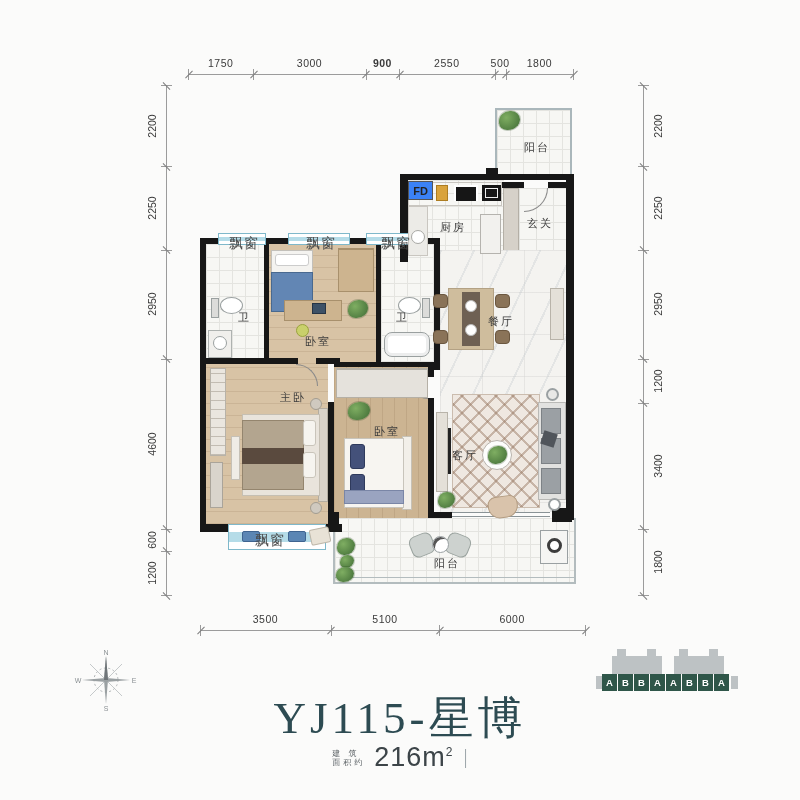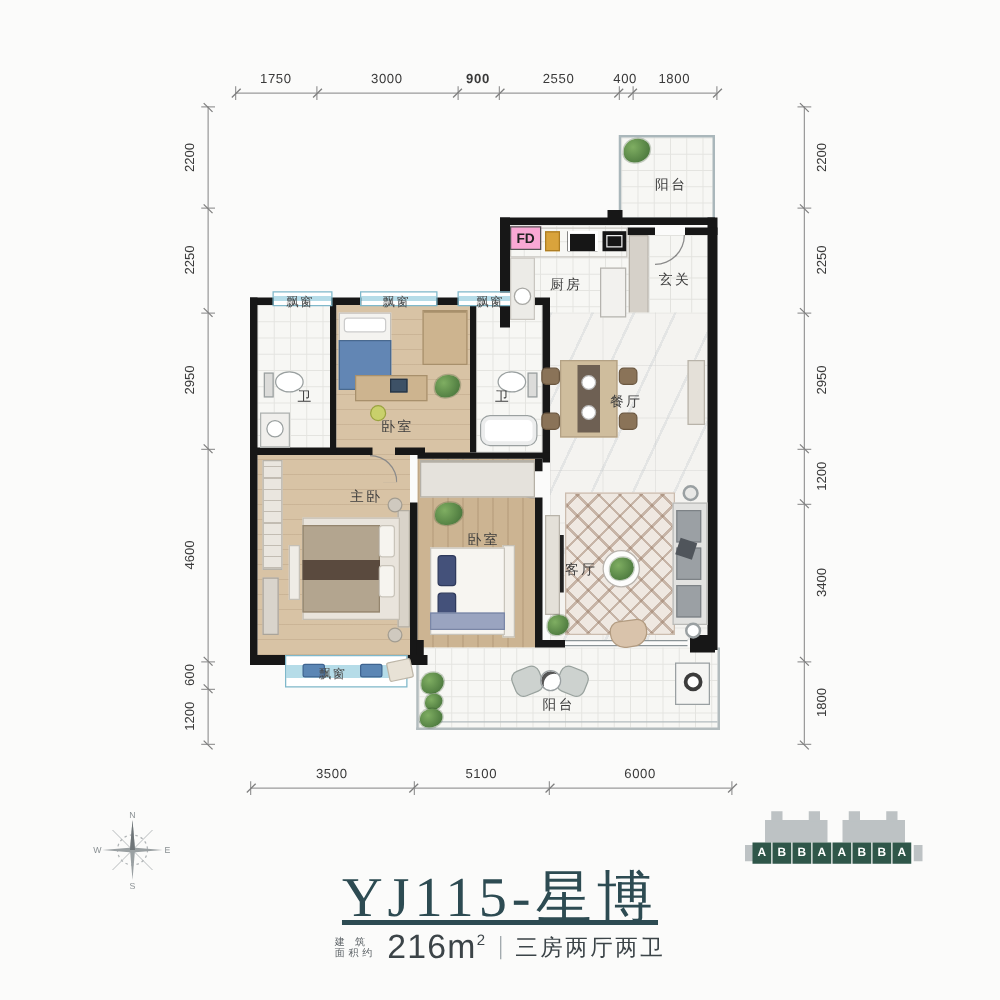--- a/index.html
+++ b/index.html
@@ -14,21 +14,21 @@
   .tile-lg{background:#f6f6f3;background-image:linear-gradient(#e2e2de 1px,transparent 1px),
         linear-gradient(90deg,#e2e2de 1px,transparent 1px);background-size:17px 17px;}
   .marble{background:#f4f3f0;background-image:repeating-linear-gradient(115deg,rgba(185,192,198,.28) 0 2px,transparent 2px 30px),
         linear-gradient(rgba(215,215,212,.5) 1px,transparent 1px),linear-gradient(90deg,rgba(215,215,212,.5) 1px,transparent 1px);
         background-size:auto,42px 42px,42px 42px;}
   .wood{background:#d8c3a5;background-image:repeating-linear-gradient(0deg,rgba(120,90,60,.14) 0 1px,transparent 1px 12px);}
   .wood2{background:#ccb492;background-image:repeating-linear-gradient(90deg,rgba(115,85,55,.14) 0 1px,transparent 1px 12px);}
   .bay{position:absolute;box-sizing:border-box;border:1px solid #7fb8ca;
        background:linear-gradient(180deg,#ffffff 0 28%,#b5dce8 28% 72%,#ffffff 72% 100%);}
   .rlabel{position:absolute;font-size:11px;color:#3c3c3c;letter-spacing:2px;white-space:nowrap;}
-  .rlabel.sm{font-size:10px;letter-spacing:1px;color:#4a4a4a;}
+  .rlabel.sm{font-size:14px;letter-spacing:1px;color:#4a4a4a;}
   .plant{position:absolute;border-radius:55% 45% 60% 40%;
          background:radial-gradient(circle at 35% 35%,#7fae62,#3e6a34);box-shadow:0 0 0 1px rgba(40,70,30,.25);}
   .arc{position:absolute;border:1px solid #8a8a8a;background:transparent;}
   
   .dim-rail{position:absolute;}
   .rail-h .dim-base{position:absolute;left:0;right:0;bottom:3px;height:1px;background:#9b9b9b;}
   .rail-h .dim-tick{position:absolute;bottom:-2px;width:1px;height:11px;background:#9b9b9b;}
   .rail-h .dim-tick::after{content:"";position:absolute;left:-4.5px;top:4.5px;width:10px;height:1px;background:#7e7e7e;transform:rotate(-45deg);}
   .rail-h .dim-label{position:absolute;bottom:9px;transform:translateX(-50%);font-size:10.5px;color:#3a3a3a;letter-spacing:.5px;}
   .rail-left .dim-base{position:absolute;top:0;bottom:0;right:3px;width:1px;background:#9b9b9b;}
@@ -36,21 +36,21 @@
   .rail-left .dim-tick::after{content:"";position:absolute;top:-4.5px;left:4.5px;height:10px;width:1px;background:#7e7e7e;transform:rotate(-45deg);}
   .rail-left .dim-label{position:absolute;right:-2px;width:40px;height:12px;line-height:12px;text-align:center;
        transform:translateY(-50%) rotate(-90deg);font-size:10.5px;color:#3a3a3a;}
   .rail-right .dim-base{position:absolute;top:0;bottom:0;left:3px;width:1px;background:#9b9b9b;}
   .rail-right .dim-tick{position:absolute;left:-2px;height:1px;width:11px;background:#9b9b9b;}
   .rail-right .dim-tick::after{content:"";position:absolute;top:-4.5px;left:4.5px;height:10px;width:1px;background:#7e7e7e;transform:rotate(-45deg);}
   .rail-right .dim-label{position:absolute;left:-2px;width:40px;height:12px;line-height:12px;text-align:center;
        transform:translateY(-50%) rotate(-90deg);font-size:10.5px;color:#3a3a3a;}
   
   #title{position:absolute;left:0;top:688px;width:800px;text-align:center;
-         font-family:"Liberation Serif",serif;font-size:45px;color:#2d4b52;letter-spacing:4px;text-decoration:underline;}
+         font-family:"Liberation Serif",serif;font-size:45px;color:#2d4b52;letter-spacing:4px;}
   #subtitle{position:absolute;left:0;top:742px;width:800px;display:flex;justify-content:center;align-items:center;gap:9px;color:#3c4448;}
   #subtitle .stack{font-size:8px;line-height:9px;letter-spacing:3px;color:#5a6064;text-align:left;}
   #subtitle .val{font-size:27px;letter-spacing:1px;}
   #subtitle .val sup{font-size:12px;}
   #subtitle .sep{font-size:20px;color:#9aa3a7;font-weight:100;transform:scaleX(.6);}
   #subtitle .spec{font-size:18px;letter-spacing:2px;}
   
   #bk{position:absolute;left:596px;top:648px;width:140px;height:62px;}
   .bk-tower{position:absolute;background:#bdc2c4;}
   #bk-row{position:absolute;left:6px;top:26px;display:flex;}
@@ -68,21 +68,21 @@
       <div class="dim-tick" style="left: 65.4px;"></div>
       <div class="dim-tick" style="left: 177.5px;"></div>
       <div class="dim-tick" style="left: 211.2px;"></div>
       <div class="dim-tick" style="left: 306.5px;"></div>
       <div class="dim-tick" style="left: 317.7px;"></div>
       <div class="dim-tick" style="left: 385px;"></div>
       <div class="dim-label" style="left: 32.7px;">1750</div>
       <div class="dim-label" style="left: 121.5px;">3000</div>
       <div class="dim-label" style="left: 194.4px; font-weight: bold;">900</div>
       <div class="dim-label" style="left: 258.8px;">2550</div>
-      <div class="dim-label" style="left: 312.1px;">400</div>
+      <div class="dim-label" style="left: 312.1px;">500</div>
       <div class="dim-label" style="left: 351.4px;">1800</div>
     </div>
   <div class="dim-rail rail-h" style="left:200px;top:608px;width:385px;height:26px;">
       <div class="dim-base"></div>
       <div class="dim-tick" style="left: 0px;"></div>
       <div class="dim-tick" style="left: 130.8px;"></div>
       <div class="dim-tick" style="left: 239.2px;"></div>
       <div class="dim-tick" style="left: 385px;"></div>
       <div class="dim-label" style="left: 65.4px;">3500</div>
       <div class="dim-label" style="left: 185px;">5100</div>
@@ -248,21 +248,21 @@
     <div class="plant" style="left:499px;top:111px;width:21px;height:19px;"></div>
     <div class="plant" style="left:337px;top:538px;width:18px;height:17px;"></div>
     <div class="plant" style="left:340px;top:555px;width:14px;height:13px;"></div>
     <div class="plant" style="left:336px;top:567px;width:18px;height:15px;"></div>
     <div class="fur" style="left:410px;top:534px;width:24px;height:22px;background:#cdd2cf;border:1px solid #99a29e;border-radius:7px;transform:rotate(-22deg);"></div>
     <div class="fur" style="left:446px;top:534px;width:24px;height:22px;background:#cdd2cf;border:1px solid #99a29e;border-radius:7px;transform:rotate(22deg);"></div>
     <div class="fur" style="left:432px;top:536px;width:17px;height:17px;border-radius:50%;background:#fff;border:1px solid #9aa0a2;box-shadow:inset 3px 3px 0 -1px #555;"></div>
     <div class="fur" style="left:540px;top:530px;width:28px;height:34px;background:#f5f5f3;border:1px solid #9aa0a2;"></div>
     <div class="fur" style="left:547px;top:538px;width:15px;height:15px;border-radius:50%;background:#fff;border:3px solid #3c3c3c;"></div>
 
-    <div class="fur" style="left:408px;top:181px;width:25px;height:19px;background:#f9a8d4;border:1px solid #555;display:flex;align-items:center;justify-content:center;">
+    <div class="fur" style="left:408px;top:181px;width:25px;height:19px;background:#3b82f6;border:1px solid #555;display:flex;align-items:center;justify-content:center;">
       <span style="font-size:11px;color:#222;font-weight:bold;letter-spacing:0;">FD</span>
     </div>
 
     <div class="rlabel" style="left:524px;top:140px;">阳台</div>
     <div class="rlabel" style="left:440px;top:220px;">厨房</div>
     <div class="rlabel" style="left:527px;top:216px;">玄关</div>
     <div class="rlabel" style="left:488px;top:314px;">餐厅</div>
     <div class="rlabel" style="left:238px;top:310px;">卫</div>
     <div class="rlabel" style="left:305px;top:334px;">卧室</div>
     <div class="rlabel" style="left:396px;top:310px;">卫</div>
@@ -310,16 +310,15 @@
   </div>
 
   <div id="title">YJ115-星博</div>
   <div id="subtitle">
     <span class="stack">
       <span>建 筑</span><br>
       <span>面积约</span>
     </span>
     <span class="val"><span>216m</span><sup>2</sup></span>
     <span class="sep">|</span>
-    <span class="spec">三房两厅两卫</span>
   </div>
 
 </div>
 
 </body></html>

